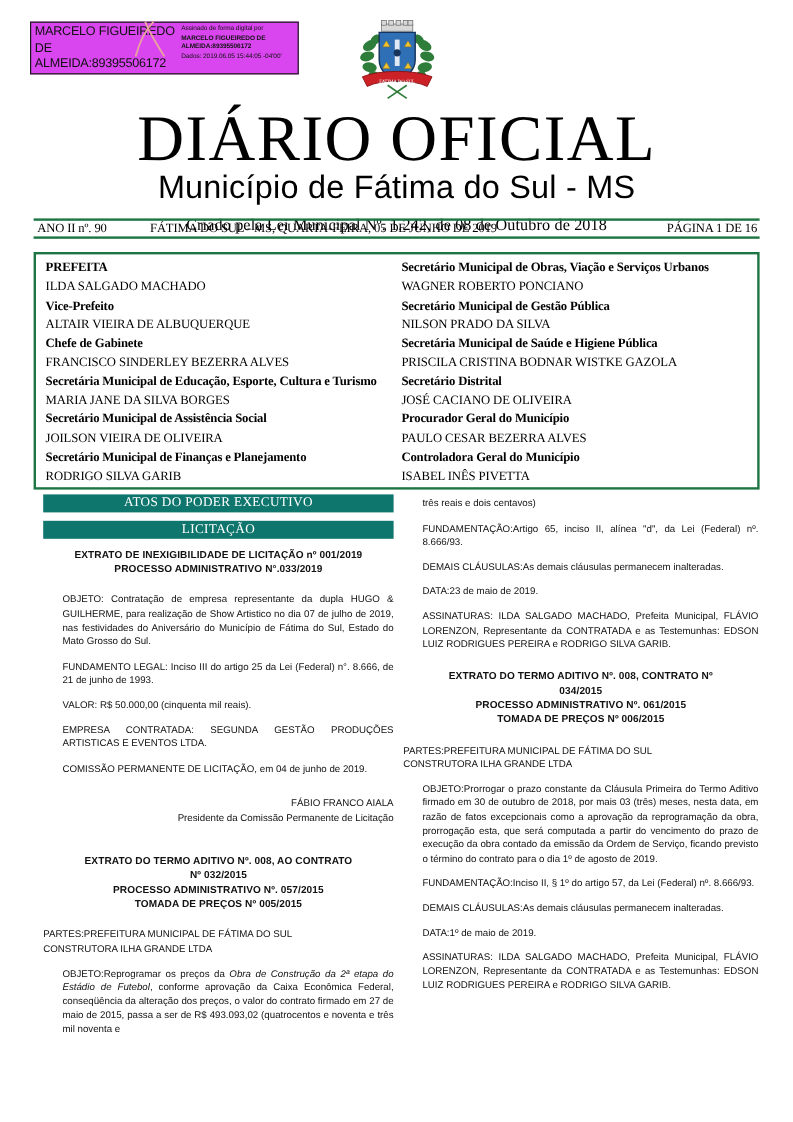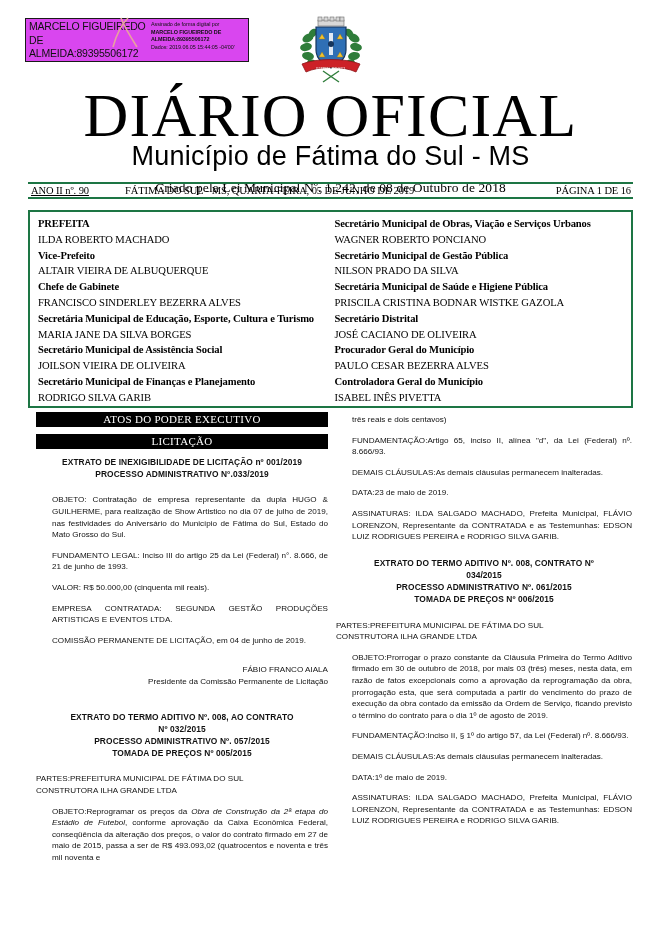--- a/index.html
+++ b/index.html
@@ -76,21 +76,21 @@
   
   .masthead {
     position: absolute;
     left: 0;
     top: 86px;
     width: 661px;
     text-align: center;
   }
   .title-main {
     font-family: "Liberation Serif", serif;
-    font-size: 62px;
+    font-size: 54px;
     line-height: 58px;
     letter-spacing: 1.2px;
     font-weight: normal;
     margin: 0;
   }
   .title-sub {
     font-family: Liberation Sans, sans-serif;
     font-size: 27px;
     line-height: 25px;
     margin: 0;
@@ -113,21 +113,21 @@
     border-top: 2px solid #1d7544;
     border-bottom: 2px solid #1d7544;
     box-sizing: border-box;
     display: flex;
     align-items: center;
     height: 17px;
     font-family: "Liberation Serif", serif;
     font-size: 10.5px;
     letter-spacing: -0.1px;
   }
-  .infobar .ib-ano { width: 82px; padding-left: 3px; text-decoration: underline; }
+  .infobar .ib-ano { width: 82px; padding-left: 3px; }
   .infobar .ib-date { flex: 1; text-align: left; padding-left: 12px;}
   .infobar .ib-page { width: 102px; text-align: right; padding-right: 2px;}
 
   
   .officials {
     position: absolute;
     left: 28px;
     top: 210px;
     width: 605px;
     height: 198px;
@@ -143,21 +143,21 @@
     font-family: "Liberation Serif", serif;
     font-size: 10.6px;
     line-height: 15.8px;
   }
   .off-col.right { padding-left: 4px; }
   .off-role { font-weight: bold; letter-spacing: -0.15px; font-family: Liberation Serif, serif;}
   .off-name { font-weight: normal; letter-spacing: -0.1px;}
 
   
   .banner {
-    background: #000000;
+    background: #0f766e;
     color: #ffffff;
     text-align: center;
     font-family: "Liberation Serif", serif;
     font-size: 11px;
     letter-spacing: 0.3px;
     height: 15px;
     line-height: 15px;
   }
   .banner-wrap { position: absolute; left: 36px; width: 292px; }
   #banner-atos { top: 412px; }
@@ -263,21 +263,21 @@
 
   <div class="infobar">
     <div class="ib-ano">ANO II  nº. 90</div>
     <div class="ib-date">FÁTIMA DO SUL - MS, QUARTA-FEIRA, 05 DE JUNHO DE 2019</div>
     <div class="ib-page">PÁGINA 1 DE 16</div>
   </div>
 
   <div class="officials">
     <div class="off-col left">
       <div class="off-role">PREFEITA</div>
-      <div class="off-name">ILDA ROBERTO MACHADO</div>
+      <div class="off-name">ILDA SALGADO MACHADO</div>
       <div class="off-role">Vice-Prefeito</div>
       <div class="off-name">ALTAIR VIEIRA DE ALBUQUERQUE</div>
       <div class="off-role">Chefe de Gabinete</div>
       <div class="off-name">FRANCISCO SINDERLEY BEZERRA ALVES</div>
       <div class="off-role">Secretária Municipal de Educação, Esporte, Cultura e Turismo</div>
       <div class="off-name">MARIA JANE DA SILVA BORGES</div>
       <div class="off-role">Secretário Municipal de Assistência Social</div>
       <div class="off-name">JOILSON VIEIRA DE OLIVEIRA</div>
       <div class="off-role">Secretário Municipal de Finanças e Planejamento</div>
       <div class="off-name">RODRIGO SILVA GARIB</div>

